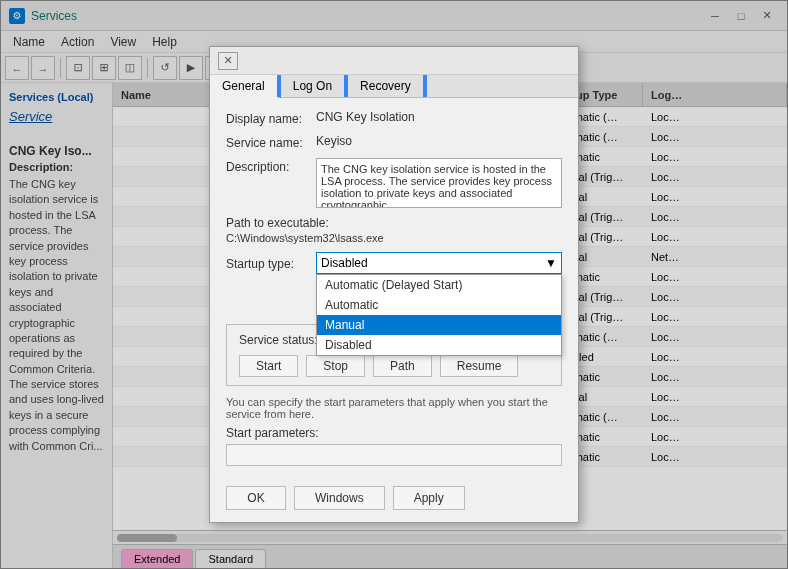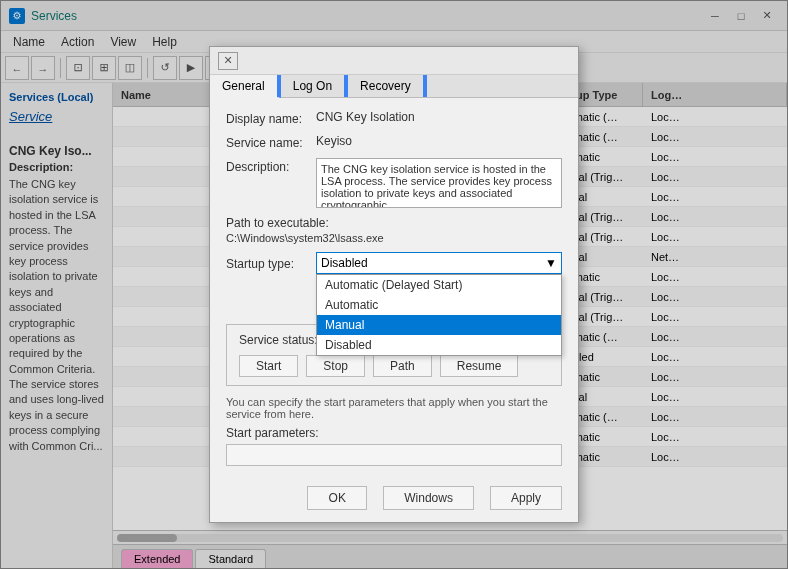--- a/index.html
+++ b/index.html
@@ -433,23 +433,22 @@
 
     .hint-text {
       font-size: 11px;
       color: #555;
       margin-bottom: 6px;
     }
 
     
     .dialog-buttons {
       display: flex;
-      justify-content: flex-end;
       padding: 8px 16px 12px;
-      gap: 16px;
+      gap: 8px;
     }
 
     .dialog-btn {
       padding: 4px 20px;
       border: 1px solid #bbb;
       background: #f5f5f5;
       cursor: pointer;
       font-size: 12px;
       color: #333;
       min-width: 60px;

